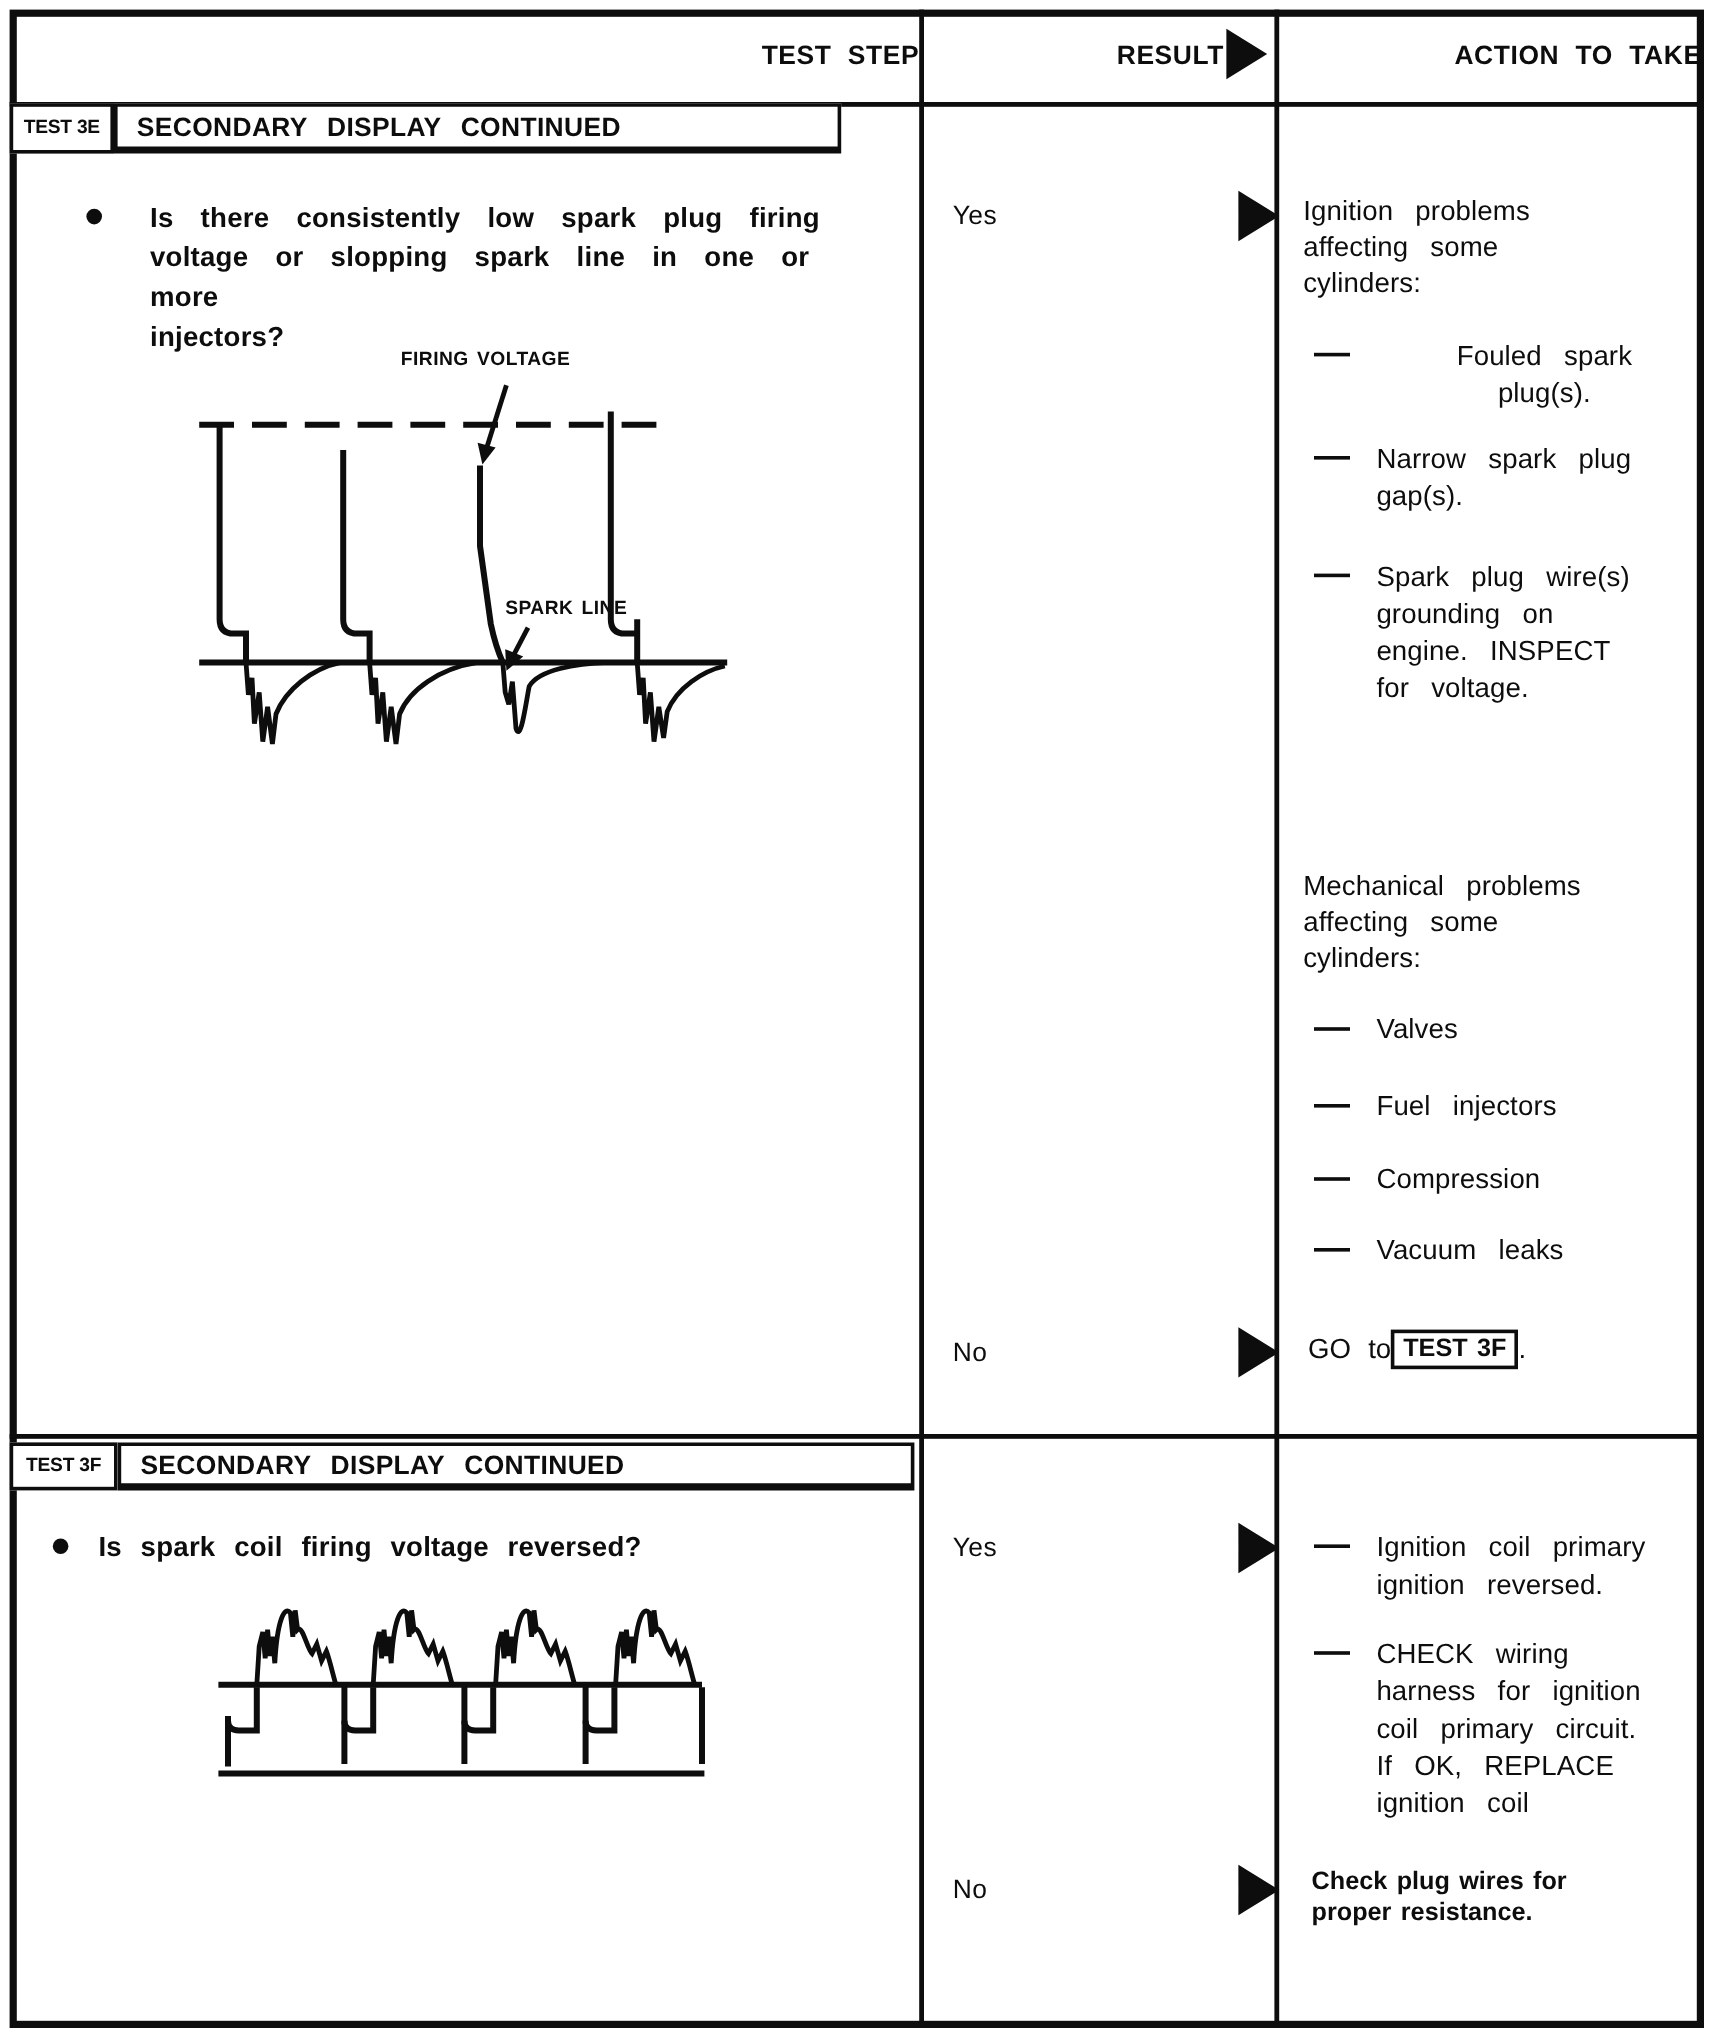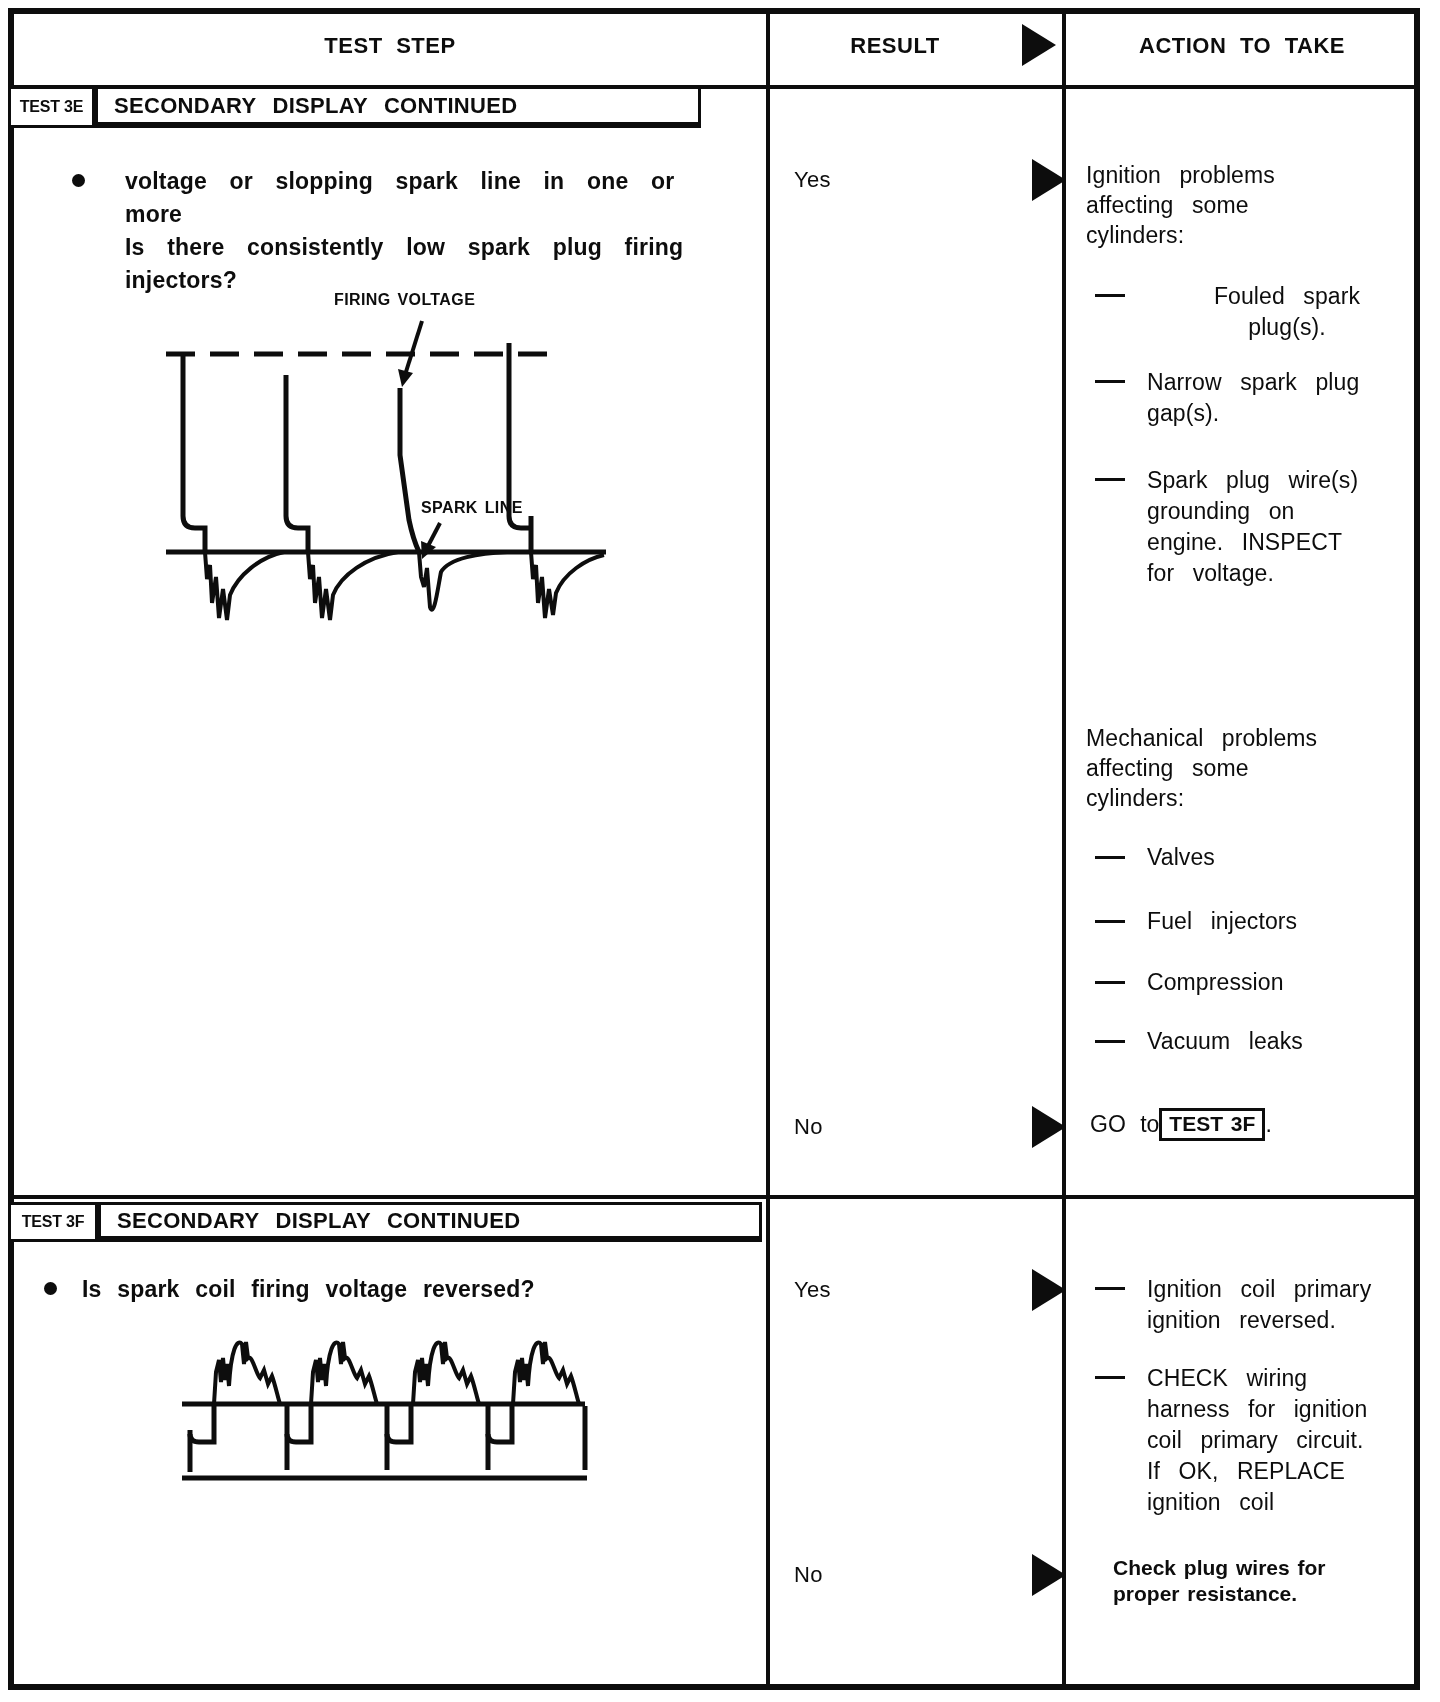--- a/index.html
+++ b/index.html
@@ -10,21 +10,21 @@
     font-family:"Liberation Sans", sans-serif;
   }
   .abs { position:absolute; }
   
   .frame { left:8px; top:8px; width:1412px; height:1682px; border:6px solid #0d0d0d; }
   .vline { width:4px; background:#0d0d0d; }
   .hline { height:4px; background:#0d0d0d; }
   
   .col-head {
     font-size:22px; font-weight:700; letter-spacing:.5px; word-spacing:7px;
-    text-align:center; line-height:30px;
+    text-align:right; line-height:30px;
   }
   
   .tri {
     width:0; height:0;
     border-top:21px solid transparent; border-bottom:21px solid transparent;
     border-left:34px solid #0d0d0d;
   }
   
   .tagbox {
     border:3px solid #0d0d0d; background:#fff;
@@ -42,21 +42,21 @@
   .question { font-size:23px; font-weight:700; line-height:33px; word-spacing:16px; letter-spacing:.2px; }
   .q2 { word-spacing:9px; }
   
   .result-label { font-size:22px; line-height:32px; letter-spacing:.3px; }
   
   .action-text { font-size:23px; line-height:30px; word-spacing:12px; letter-spacing:.1px; }
   .item-lines { font-size:23px; line-height:31px; word-spacing:12px; letter-spacing:.1px; }
   .dash { width:30px; height:3px; background:#0d0d0d; }
   .go-row { font-size:23px; word-spacing:8px; display:flex; align-items:center; }
   .ref-box { border:3px solid #0d0d0d; padding:1px 7px 2px 7px; font-weight:700; font-size:21px; word-spacing:2px; }
-  .bold-note { font-size:21px; font-weight:700; line-height:26px; word-spacing:2px;margin-left:20px; }
+  .bold-note { font-size:21px; font-weight:700; line-height:26px; word-spacing:2px; }
   
   .wave-label { font-size:16px; font-weight:700; letter-spacing:.4px; word-spacing:2px; white-space:nowrap; }
   svg path, svg polyline { fill:none; stroke:#0d0d0d; }
   svg polygon { fill:#0d0d0d; stroke:none; }
 </style>
 </head>
 <body>
 
 <div class="page">
 
@@ -69,22 +69,22 @@
   <div class="abs col-head" style="left:14px; top:31px; width:752px;">TEST STEP</div>
   <div class="abs col-head" style="left:770px; top:31px; width:250px;">RESULT</div>
   <div class="abs tri" style="left:1022px; top:24px;"></div>
   <div class="abs col-head" style="left:1066px; top:31px; width:352px;">ACTION TO TAKE</div>
 
   <div class="abs tagbox" style="left:8px; top:86px; width:87px; height:42px;">TEST 3E</div>
   <div class="abs titlebox" style="left:95px; top:86px; width:606px; height:42px;">SECONDARY DISPLAY CONTINUED</div>
 
   <div class="abs bullet" style="left:72px; top:174px;"></div>
   <div class="abs question" style="left:125px; top:165px; width:600px;">
+      <div>Is there consistently low spark plug firing</div>
       <div>voltage or slopping spark line in one or more</div>
-      <div>Is there consistently low spark plug firing</div>
       <div>injectors?</div>
     </div>
 
   <div class="abs wave-label" style="left:334px; top:291px;">FIRING VOLTAGE</div>
   <div class="abs wave-label" style="left:421px; top:499px;">SPARK LINE</div>
 
   <svg class="abs" style="left:150px; top:285px;" width="480" height="350" viewBox="0 0 480 350">
 
     <path d="M16 69 H402" stroke-width="5" stroke-dasharray="29 15"></path>
 

